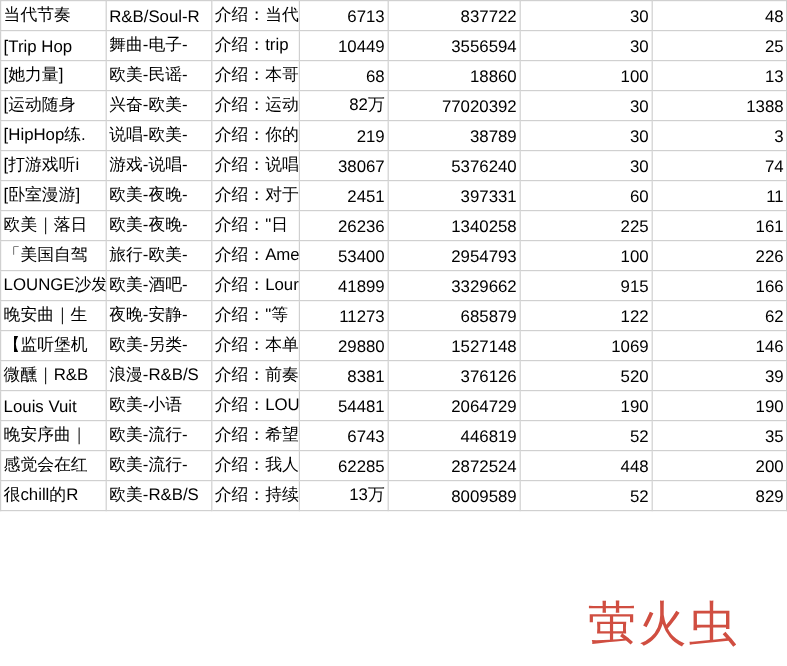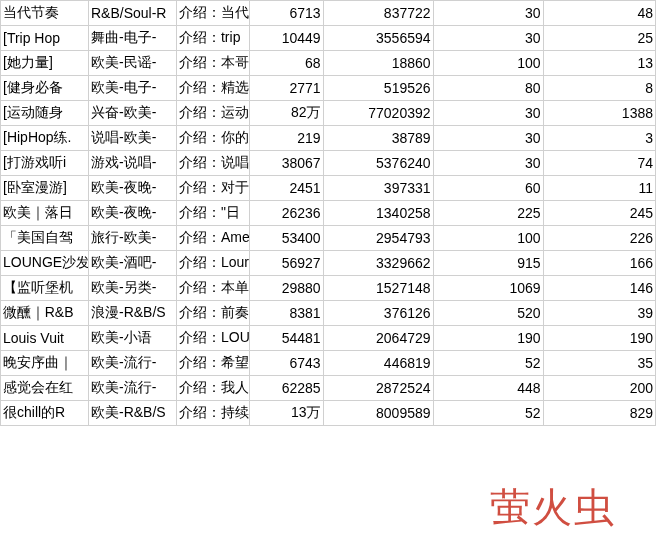--- a/index.html
+++ b/index.html
@@ -33,21 +33,21 @@
   col.c0 { width: 72px; }
   col.c1 { width: 72px; }
   col.c2 { width: 60px; }
   col.c3 { width: 60px; }
   col.c4 { width: 90px; }
   col.c5 { width: 90px; }
   col.c6 { width: 92px; }
   .watermark {
     position: absolute;
     right: 40px;
-    bottom: 20px;
+    bottom: 8px;
     font-family: "KaiTi", "STKaiti", serif;
     font-size: 40px;
     color: #c83020;
     opacity: 0.85;
     letter-spacing: 2px;
     pointer-events: none;
     text-align: right;
   }
   .blur-strip {
     position: absolute;
@@ -95,29 +95,20 @@
       <tr>
         <td class="txt">[她力量]</td>
         <td class="txt">欧美-民谣-</td>
         <td class="txt">介绍：本哥</td>
         <td class="num">68</td>
         <td class="num">18860</td>
         <td class="num">100</td>
         <td class="num">13</td>
       </tr>
       <tr>
-        <td class="txt">[健身必备</td>
-        <td class="txt">欧美-电子-</td>
-        <td class="txt">介绍：精选</td>
-        <td class="num">2771</td>
-        <td class="num">519526</td>
-        <td class="num">80</td>
-        <td class="num">8</td>
-      </tr>
-      <tr>
         <td class="txt">[运动随身</td>
         <td class="txt">兴奋-欧美-</td>
         <td class="txt">介绍：运动</td>
         <td class="num">82万</td>
         <td class="num">77020392</td>
         <td class="num">30</td>
         <td class="num">1388</td>
       </tr>
       <tr>
         <td class="txt">[HipHop练.</td>
@@ -146,39 +137,48 @@
         <td class="num">60</td>
         <td class="num">11</td>
       </tr>
       <tr>
         <td class="txt">欧美｜落日</td>
         <td class="txt">欧美-夜晚-</td>
         <td class="txt">介绍："日</td>
         <td class="num">26236</td>
         <td class="num">1340258</td>
         <td class="num">225</td>
-        <td class="num">245</td>
+        <td class="num">161</td>
       </tr>
       <tr>
         <td class="txt">「美国自驾</td>
         <td class="txt">旅行-欧美-</td>
         <td class="txt">介绍：Amer</td>
         <td class="num">53400</td>
         <td class="num">2954793</td>
         <td class="num">100</td>
         <td class="num">226</td>
       </tr>
       <tr>
         <td class="txt">LOUNGE沙发</td>
         <td class="txt">欧美-酒吧-</td>
         <td class="txt">介绍：Lour</td>
-        <td class="num">56927</td>
+        <td class="num">41899</td>
         <td class="num">3329662</td>
         <td class="num">915</td>
         <td class="num">166</td>
+      </tr>
+      <tr>
+        <td class="txt">晚安曲｜生</td>
+        <td class="txt">夜晚-安静-</td>
+        <td class="txt">介绍："等</td>
+        <td class="num">11273</td>
+        <td class="num">685879</td>
+        <td class="num">122</td>
+        <td class="num">62</td>
       </tr>
       <tr>
         <td class="txt">【监听堡机</td>
         <td class="txt">欧美-另类-</td>
         <td class="txt">介绍：本单</td>
         <td class="num">29880</td>
         <td class="num">1527148</td>
         <td class="num">1069</td>
         <td class="num">146</td>
       </tr>

